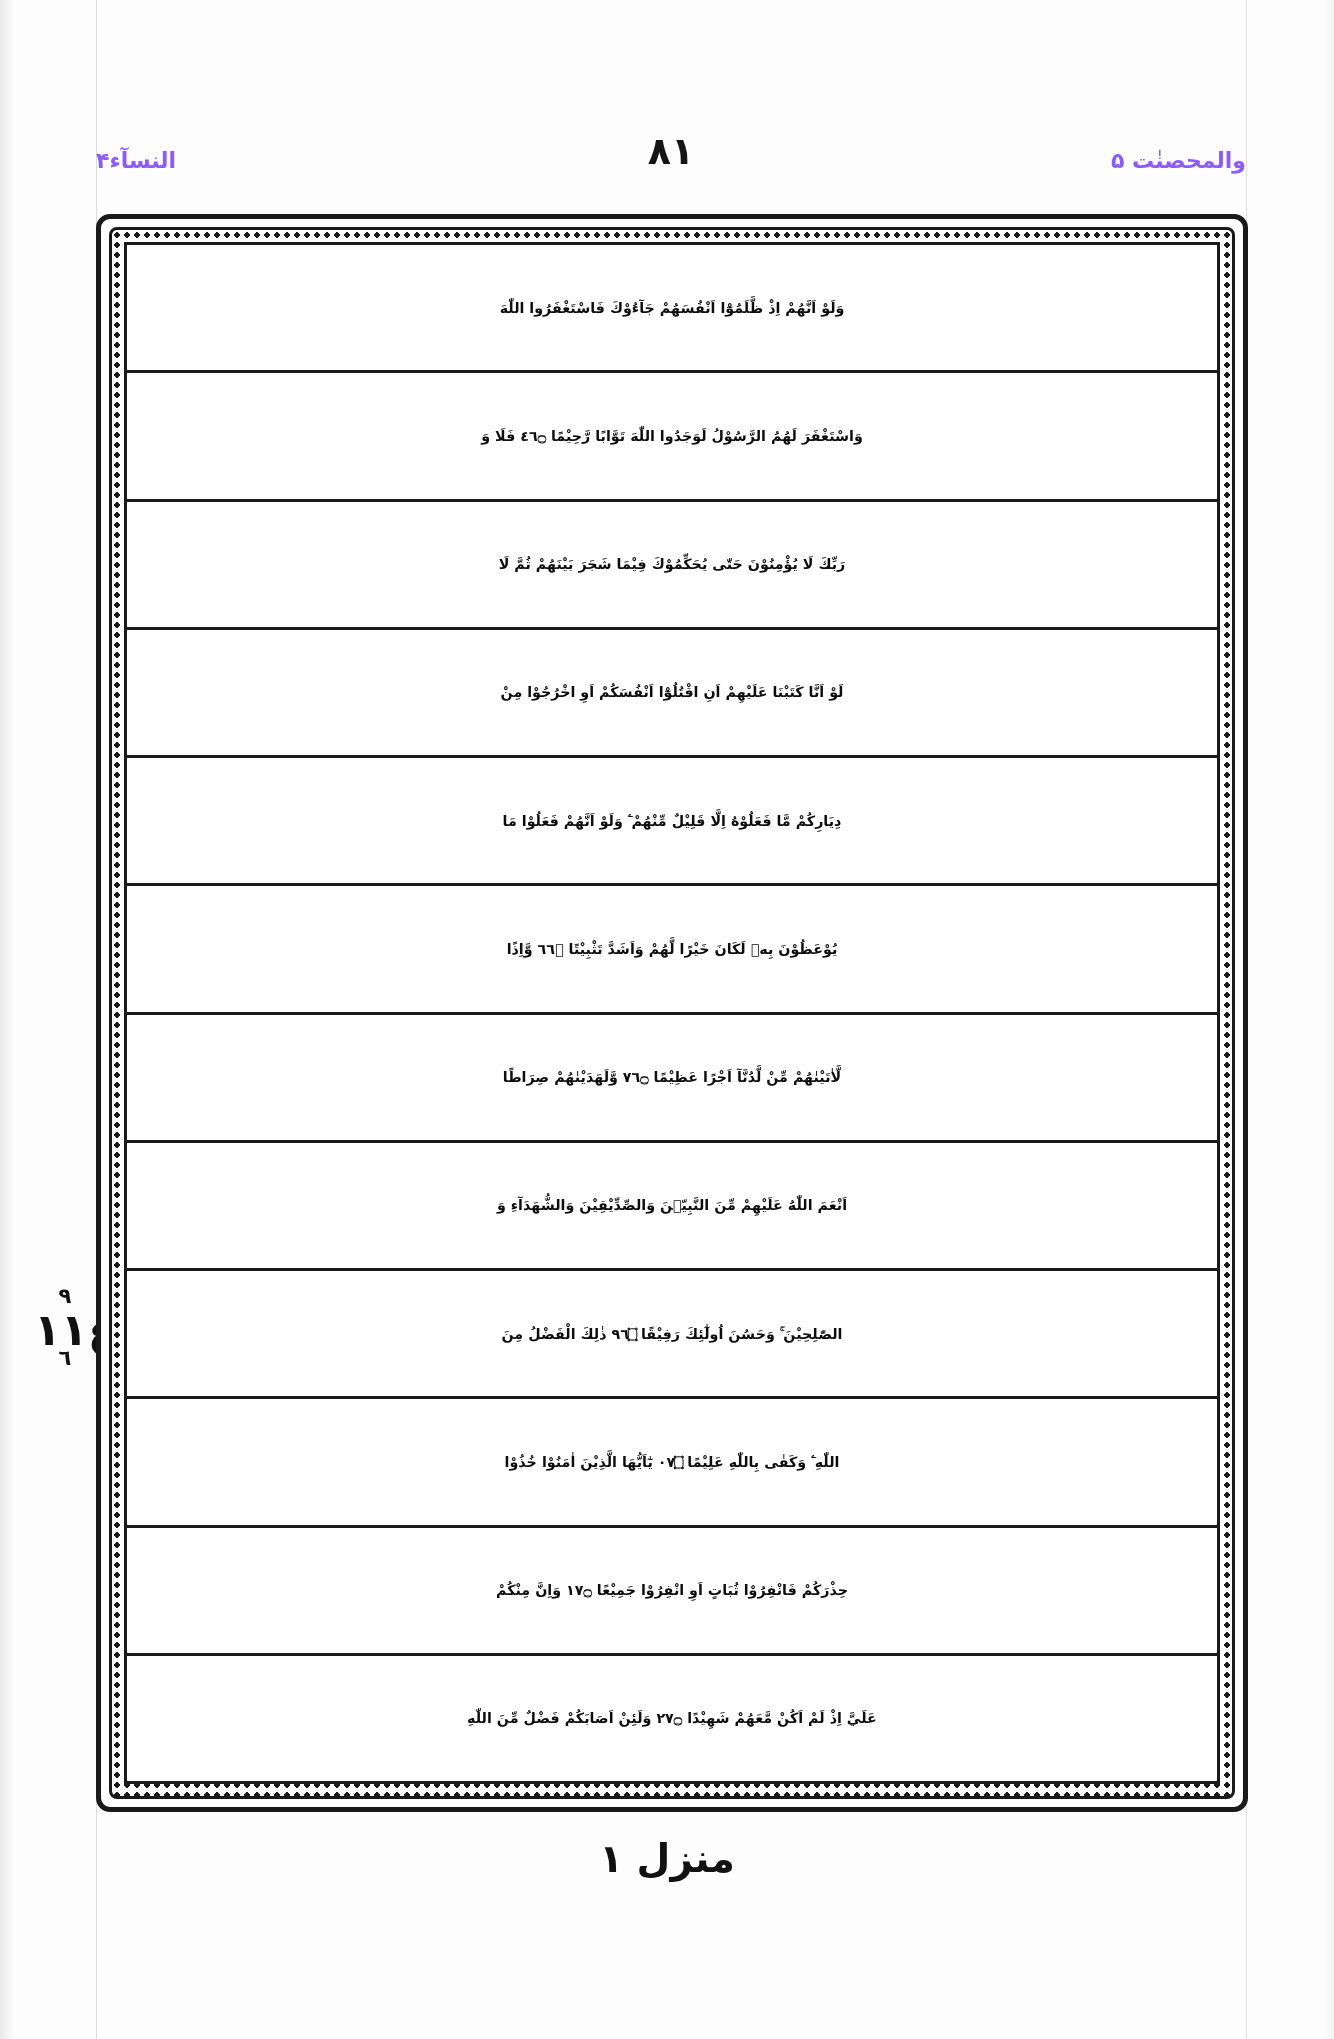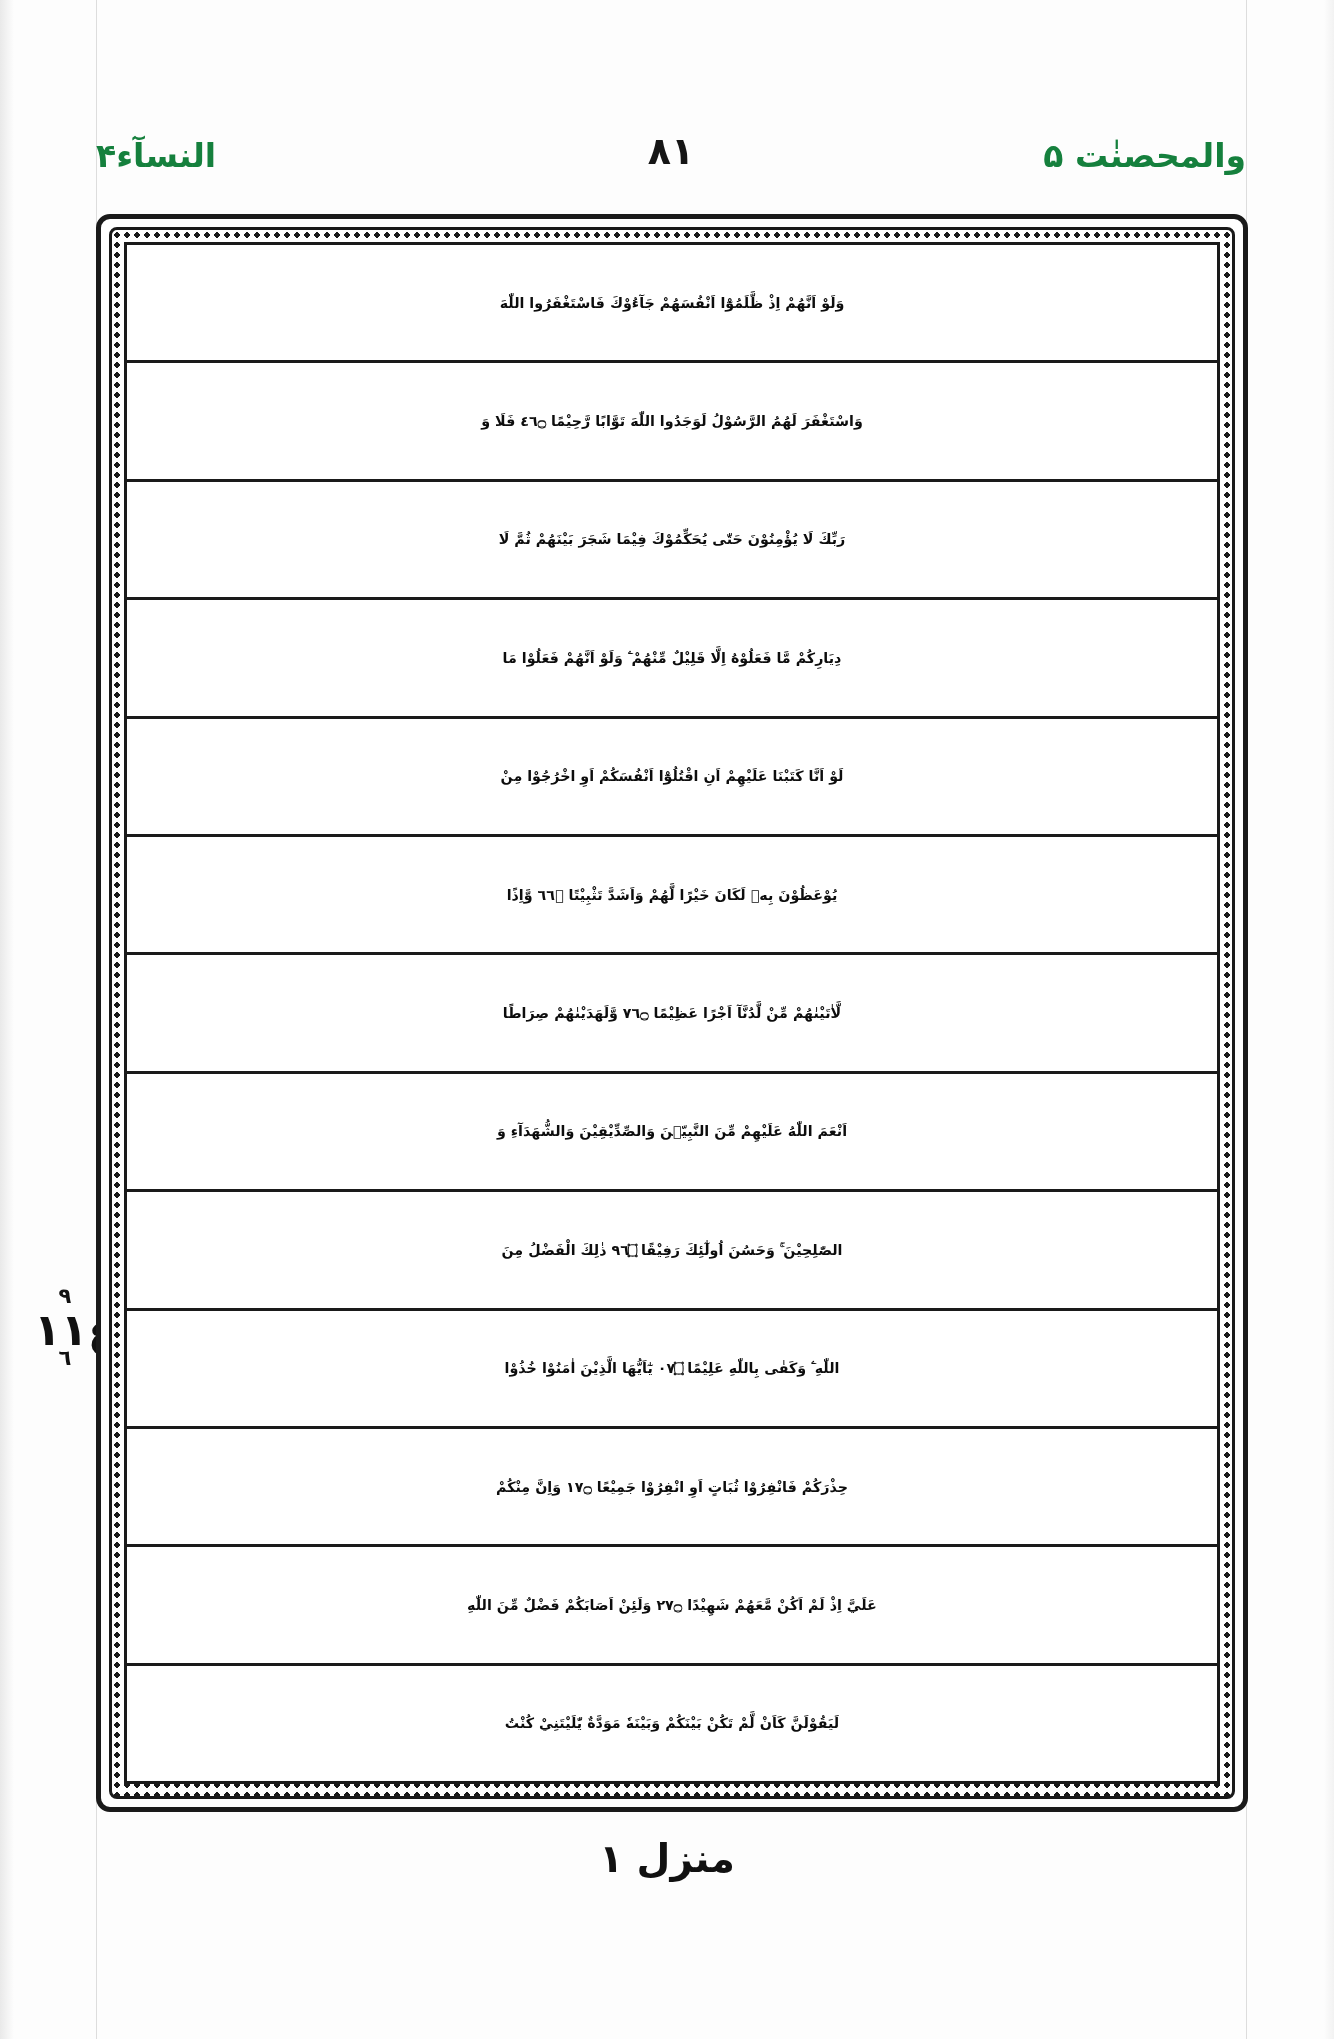--- a/index.html
+++ b/index.html
@@ -50,24 +50,24 @@
     left: 96px;
     right: 88px;
     height: 64px;
     display: flex;
     align-items: flex-end;
     justify-content: space-between;
     direction: rtl;
   }
   .hdr-text {
     font-family: "DejaVu Sans", "Liberation Sans", sans-serif;
-    font-size: 33px;
+    font-size: 22px;
     font-weight: 700;
     line-height: 1;
-    color: #15803d;
+    color: #8b5cf6;
     white-space: nowrap;
     letter-spacing: -0.5px;
   }
   #page-number {
     font-size: 38px;
     font-weight: 700;
     color: #151515;
     line-height: 1;
     position: absolute;
     left: 50%;
@@ -215,48 +215,45 @@
         <div class="ayah-line">
           <div class="ayah-text" style="font-size: 14px;">وَلَوْ اَنَّهُمْ اِذْ ظَّلَمُوْٓا اَنْفُسَهُمْ جَآءُوْكَ فَاسْتَغْفَرُوا اللّٰهَ</div>
         </div>
         <div class="ayah-line">
           <div class="ayah-text" style="font-size: 14px;">وَاسْتَغْفَرَ لَهُمُ الرَّسُوْلُ لَوَجَدُوا اللّٰهَ تَوَّابًا رَّحِيْمًا ۝٦٤ فَلَا وَ</div>
         </div>
         <div class="ayah-line">
           <div class="ayah-text" style="font-size: 14px;">رَبِّكَ لَا يُؤْمِنُوْنَ حَتّٰى يُحَكِّمُوْكَ فِيْمَا شَجَرَ بَيْنَهُمْ ثُمَّ لَا</div>
         </div>
         <div class="ayah-line">
+          <div class="ayah-text" style="font-size: 14px;">لَوْ اَنَّا كَتَبْنَا عَلَيْهِمْ اَنِ اقْتُلُوْٓا اَنْفُسَكُمْ اَوِ اخْرُجُوْا مِنْ</div>
+        </div>
+        <div class="ayah-line">
           <div class="ayah-text" style="font-size: 14px;">دِيَارِكُمْ مَّا فَعَلُوْهُ اِلَّا قَلِيْلٌ مِّنْهُمْ ۧ وَلَوْ اَنَّهُمْ فَعَلُوْا مَا</div>
         </div>
         <div class="ayah-line">
-          <div class="ayah-text" style="font-size: 14px;">لَوْ اَنَّا كَتَبْنَا عَلَيْهِمْ اَنِ اقْتُلُوْٓا اَنْفُسَكُمْ اَوِ اخْرُجُوْا مِنْ</div>
-        </div>
-        <div class="ayah-line">
           <div class="ayah-text" style="font-size: 14px;">يُوْعَظُوْنَ بِهٖ لَكَانَ خَيْرًا لَّهُمْ وَاَشَدَّ تَثْبِيْتًا ۝٦٦ وَّاِذًا</div>
         </div>
         <div class="ayah-line">
           <div class="ayah-text" style="font-size: 14px;">لَّاٰتَيْنٰهُمْ مِّنْ لَّدُنَّآ اَجْرًا عَظِيْمًا ۝٦٧ وَّلَهَدَيْنٰهُمْ صِرَاطًا</div>
         </div>
         <div class="ayah-line">
           <div class="ayah-text" style="font-size: 14px;">اَنْعَمَ اللّٰهُ عَلَيْهِمْ مِّنَ النَّبِيّٖنَ وَالصِّدِّيْقِيْنَ وَالشُّهَدَآءِ وَ</div>
         </div>
         <div class="ayah-line">
           <div class="ayah-text" style="font-size: 14px;">الصّٰلِحِيْنَ ۚ وَحَسُنَ اُولٰٓئِكَ رَفِيْقًا ۝٦٩ ذٰلِكَ الْفَضْلُ مِنَ</div>
         </div>
         <div class="ayah-line">
           <div class="ayah-text" style="font-size: 14px;">اللّٰهِ ۧ وَكَفٰى بِاللّٰهِ عَلِيْمًا ۝٧٠ يٰٓاَيُّهَا الَّذِيْنَ اٰمَنُوْا خُذُوْا</div>
         </div>
         <div class="ayah-line">
           <div class="ayah-text" style="font-size: 14px;">حِذْرَكُمْ فَانْفِرُوْا ثُبَاتٍ اَوِ انْفِرُوْا جَمِيْعًا ۝٧١ وَاِنَّ مِنْكُمْ</div>
         </div>
         <div class="ayah-line">
           <div class="ayah-text" style="font-size: 14px;">عَلَيَّ اِذْ لَمْ اَكُنْ مَّعَهُمْ شَهِيْدًا ۝٧٢ وَلَئِنْ اَصَابَكُمْ فَضْلٌ مِّنَ اللّٰهِ</div>
-        </div>
-        <div class="ayah-line">
-          <div class="ayah-text" style="font-size: 14px;">لَيَقُوْلَنَّ كَاَنْ لَّمْ تَكُنْ بَيْنَكُمْ وَبَيْنَهٗ مَوَدَّةٌ يّٰلَيْتَنِيْ كُنْتُ</div>
         </div>
 
       </div>
     </div>
   </div>
 
   <div id="page-footer">
     <span id="footer-text">منزل ١</span>
   </div>
 

